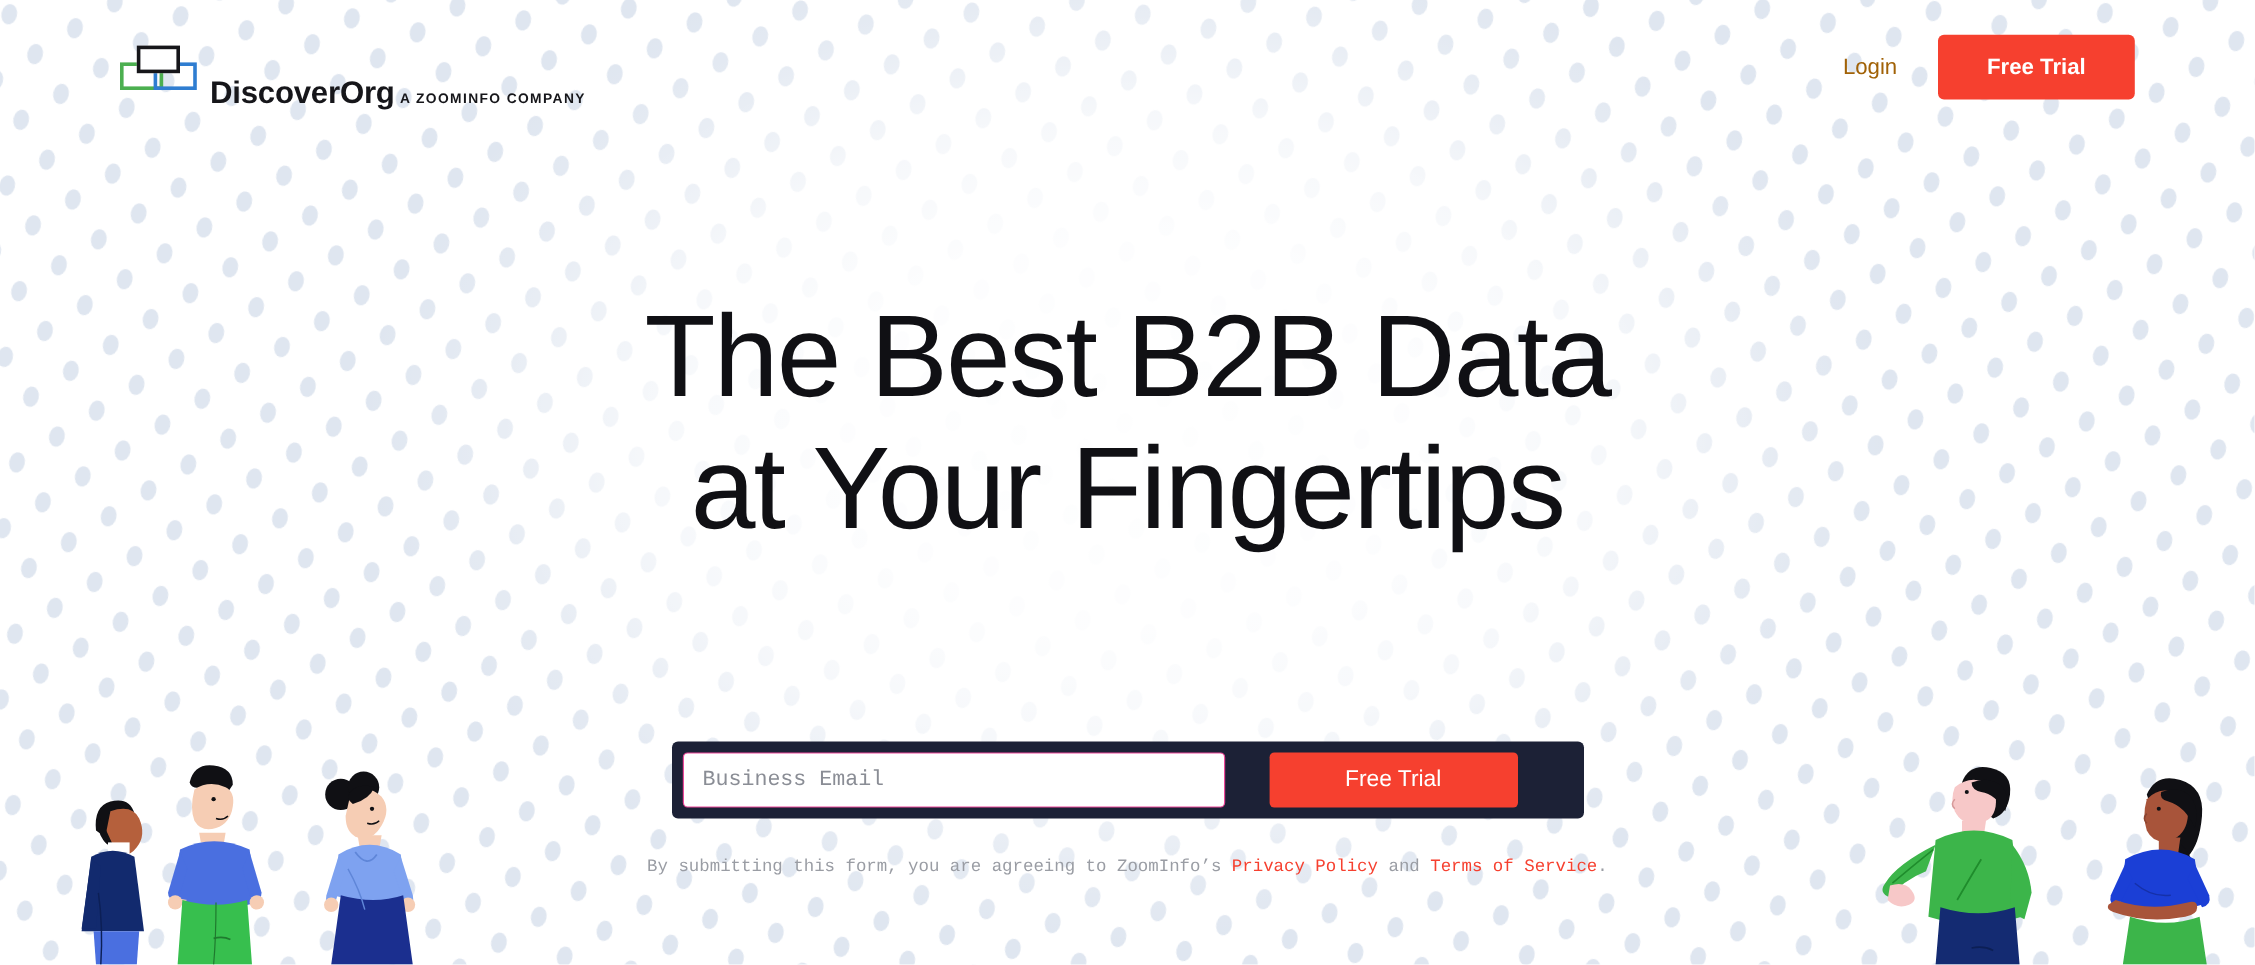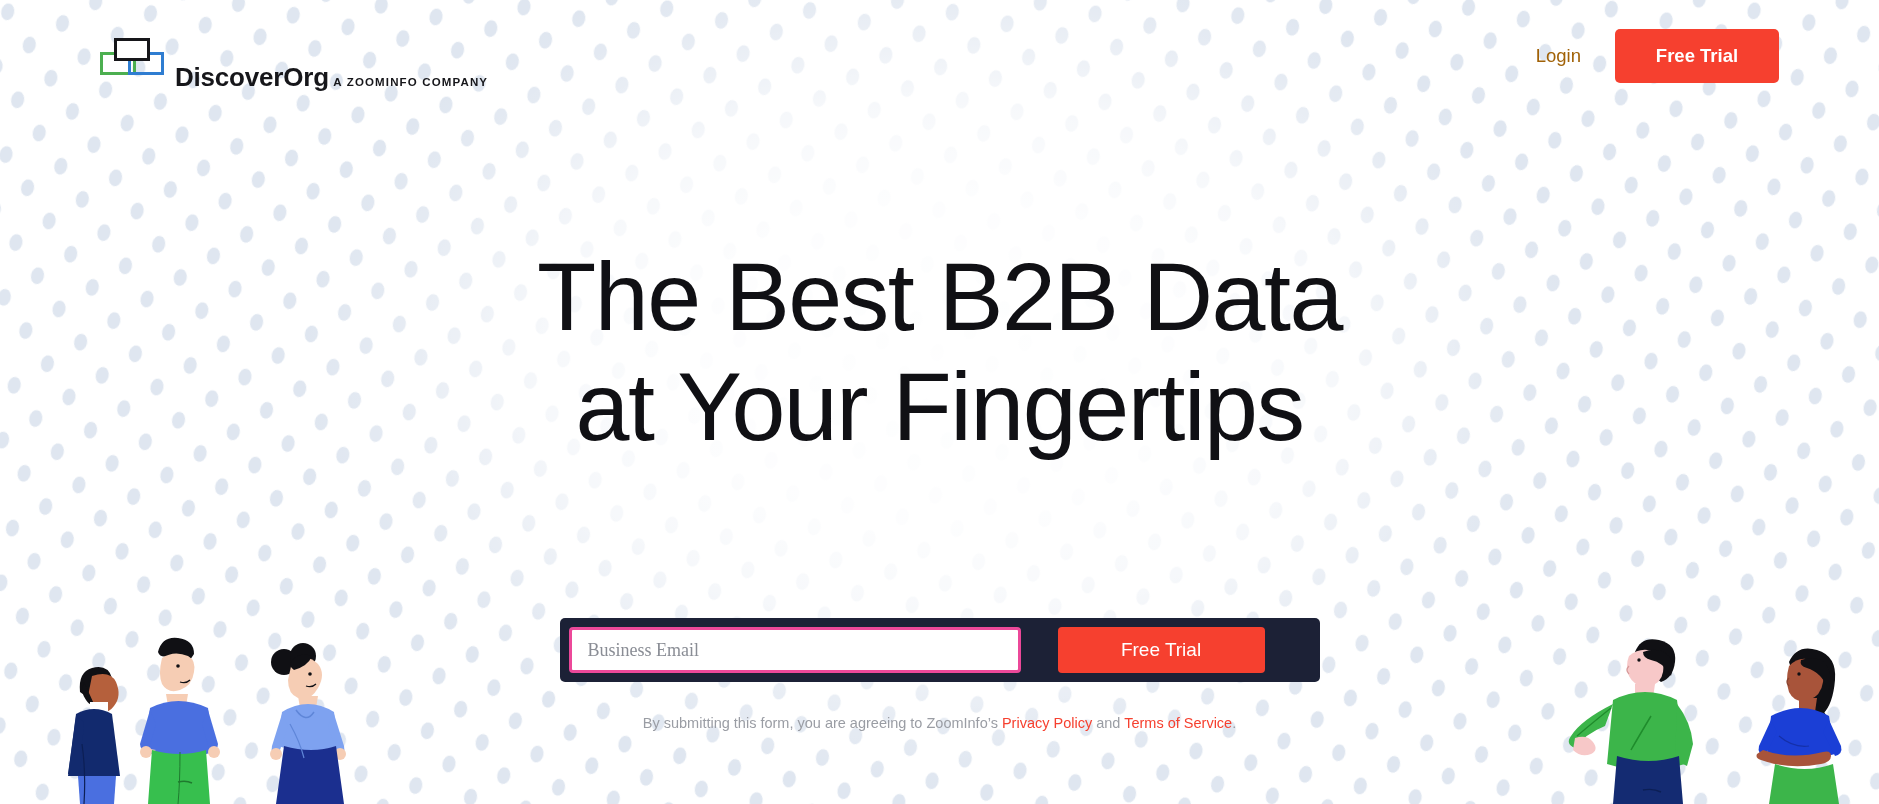--- a/index.html
+++ b/index.html
@@ -208,26 +208,26 @@
     background: #1c2136;
     border-radius: 5px;
     display: flex;
     align-items: center;
     padding: 9px;
   }
   .email-input {
     width: 452px;
     height: 46px;
     background: #ffffff;
-    border: 3px solid #ec4899;
+    border: 1px solid #ec4899;
     border-radius: 4px;
     padding: 0 16px;
     font-size: 18px;
     color: #4c4f57;
-    font-family: Liberation Serif, serif;
+    font-family: Liberation Mono, monospace;
     outline: none;
   }
   .email-input::placeholder { color: #8a8d95; }
 
   .btn-form-trial {
     width: 207px;
     height: 46px;
     margin-left: 37px;
     background: #f6402f;
     color: #ffffff;
@@ -241,20 +241,21 @@
 
   .legal {
     position: absolute;
     top: 713px;
     left: 0;
     width: 1879px;
     text-align: center;
     font-size: 14.5px;
     color: #9a9da4;
     line-height: 20px;
+    font-family: Liberation Mono, monospace;
   }
   .legal a { color: #f6402f; text-decoration: none; }
 
   
   .illus { position: absolute; bottom: 0; z-index: 14; }
   .illus-left  { left: 20px;  width: 400px; height: 200px; }
   .illus-right { right: 10px; width: 330px; height: 200px; }
 </style>
 </head>
 <body>

